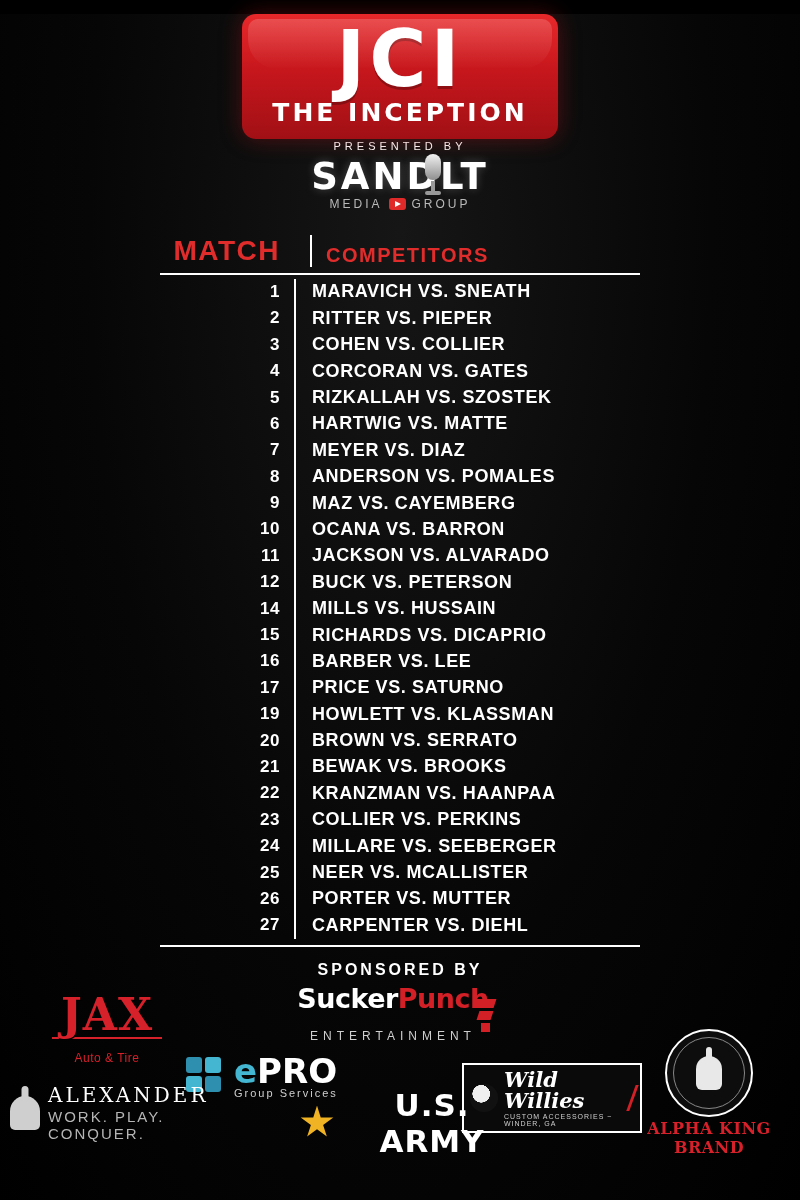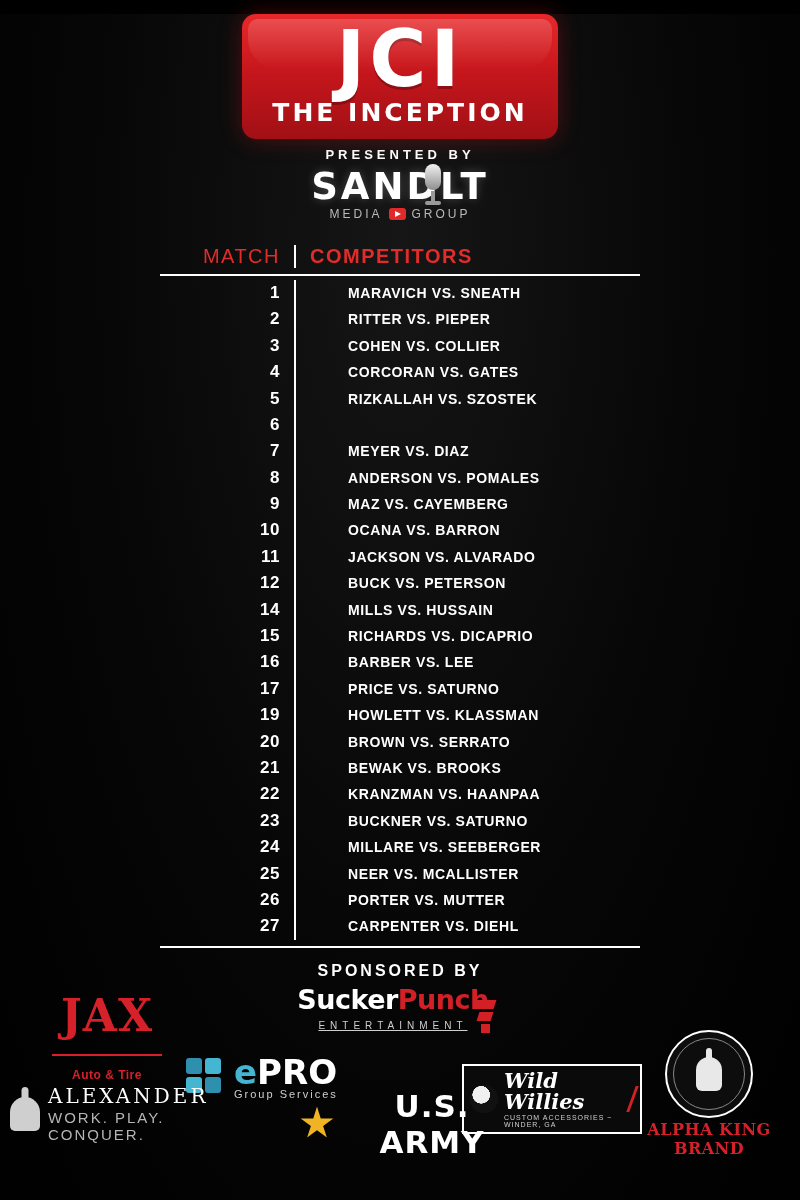--- a/index.html
+++ b/index.html
@@ -60,25 +60,25 @@
     font-weight: bold;
     font-size: 25px;
     letter-spacing: 3px;
     color: #fff;
     margin-top: 2px;
   }
 
   
   .presented {
     text-align: center;
-    font-size: 13px;
-    font-weight: bold;
+    font-size: 11px;
+    font-weight: normal;
     letter-spacing: 4px;
     color: #ffffff;
-    margin-top: 8px;
+    margin-top: 1px;
   }
   .sandlot {
     text-align: center;
     margin-top: 6px;
     position: relative;
   }
   .sandlot-name {
     font-family: "DejaVu Sans", sans-serif;
     font-weight: bold;
     font-size: 37px;
@@ -146,23 +146,23 @@
   }
   .thead {
     display: flex;
     align-items: flex-end;
     padding-bottom: 6px;
     border-bottom: 2px solid #ffffff;
   }
   .th-match {
     width: 120px;
     text-align: right;
-    padding-right: 14px;
-    font-weight: normal;
-    font-size: 20px;
+    padding-right: 30px;
+    font-weight: bold;
+    font-size: 28px;
     letter-spacing: 1.5px;
     color: #e12c2c;
   }
   .th-div {
     width: 2px;
     align-self: stretch;
     background: #ffffff;
   }
   .th-comp {
     flex: 1;
@@ -193,25 +193,24 @@
   }
   .cell-div {
     width: 2px;
     height: 26.4px;
     background: #ffffff;
   }
   .cell-names {
     flex: 1;
     padding-left: 16px;
     font-weight: bold;
-    font-size: 14px;
+    font-size: 18px;
     letter-spacing: 0.6px;
     color: #ffffff;
     white-space: nowrap;
-    margin-left: 36px;
   }
 
   
   .sponsored {
     text-align: center;
     font-size: 16px;
     font-weight: bold;
     letter-spacing: 3px;
     color: #fff;
     margin-top: 14px;
@@ -232,45 +231,44 @@
     font-family: "DejaVu Serif", serif;
     font-weight: bold;
     font-size: 44px;
     color: #d6202a;
     letter-spacing: 1px;
     line-height: 1;
     text-shadow: 1px 1px 0 #000;
   }
   .jax-sub {
     font-size: 12px;
-    font-weight: bold;
+    font-weight: normal;
     color: #d6202a;
     border-top: 2px solid #d6202a;
-    margin-top: 16px;
+    margin-top: 0;
     padding-top: 12px;
     letter-spacing: 0.5px;
   }
 
   
   .sucker { left: 288px; top: 0px; width: 210px; }
   .sucker-main {
     font-family: "DejaVu Sans", sans-serif;
     font-weight: bold;
     font-size: 27px;
     color: #ffffff;
     letter-spacing: -0.5px;
     line-height: 1;
   }
   .sucker-main .red { color: #d32027; }
   .sucker-sub {
-    font-size: 10px;
+    font-size: 12px;
     letter-spacing: 5px;
     color: #cfcfcf;
-    margin-top: 7px;
-    text-decoration: underline;
+    margin-top: 17px;
   }
   .sucker-mark {
     position: absolute;
     right: 0; top: 14px;
     width: 26px; height: 34px;
   }
   .sucker-mark i {
     display: block;
     background: #d32027;
     position: absolute;
@@ -461,20 +459,21 @@
         <div class="cell-names">CORCORAN VS. GATES</div>
       </div>
       <div class="row">
         <div class="cell-num">5</div>
         <div class="cell-div"></div>
         <div class="cell-names">RIZKALLAH VS. SZOSTEK</div>
       </div>
       <div class="row">
         <div class="cell-num">6</div>
         <div class="cell-div"></div>
+        <div class="cell-names">HARTWIG VS. MATTE</div>
       </div>
       <div class="row">
         <div class="cell-num">7</div>
         <div class="cell-div"></div>
         <div class="cell-names">MEYER VS. DIAZ</div>
       </div>
       <div class="row">
         <div class="cell-num">8</div>
         <div class="cell-div"></div>
         <div class="cell-names">ANDERSON VS. POMALES</div>
@@ -535,21 +534,21 @@
         <div class="cell-names">BEWAK VS. BROOKS</div>
       </div>
       <div class="row">
         <div class="cell-num">22</div>
         <div class="cell-div"></div>
         <div class="cell-names">KRANZMAN VS. HAANPAA</div>
       </div>
       <div class="row">
         <div class="cell-num">23</div>
         <div class="cell-div"></div>
-        <div class="cell-names">BUCKNER VS. SATURNO</div>
+        <div class="cell-names">COLLIER VS. PERKINS</div>
       </div>
       <div class="row">
         <div class="cell-num">24</div>
         <div class="cell-div"></div>
         <div class="cell-names">MILLARE VS. SEEBERGER</div>
       </div>
       <div class="row">
         <div class="cell-num">25</div>
         <div class="cell-div"></div>
         <div class="cell-names">NEER VS. MCALLISTER</div>

